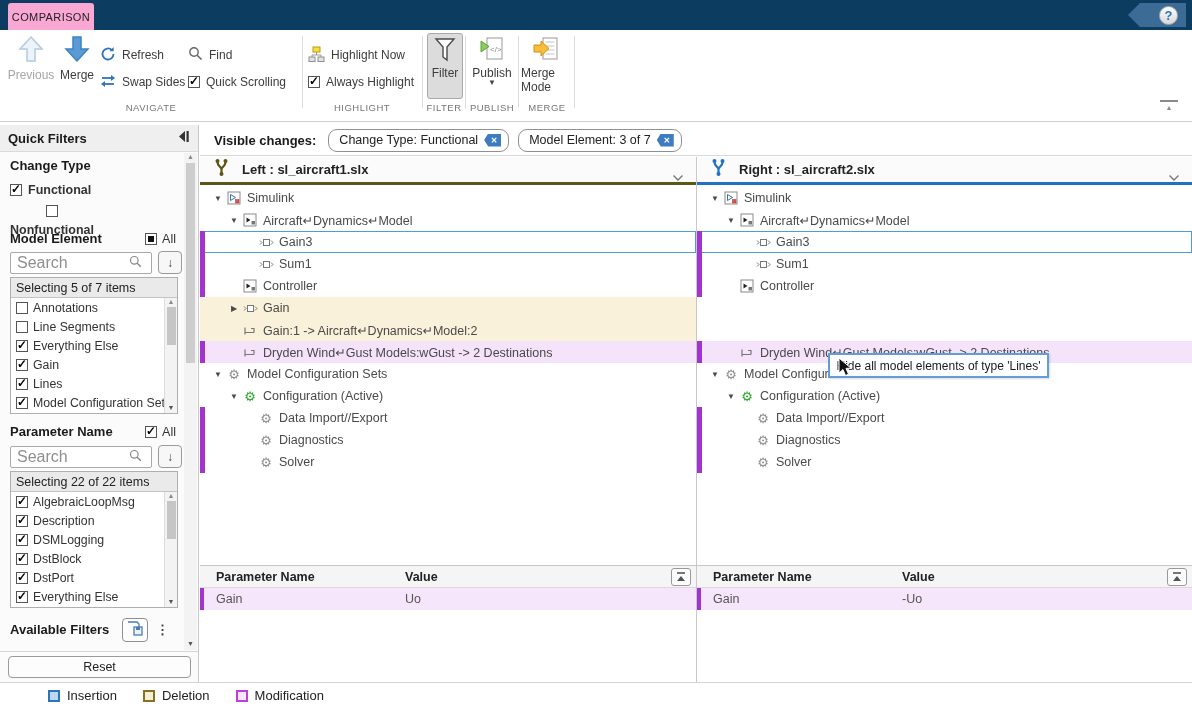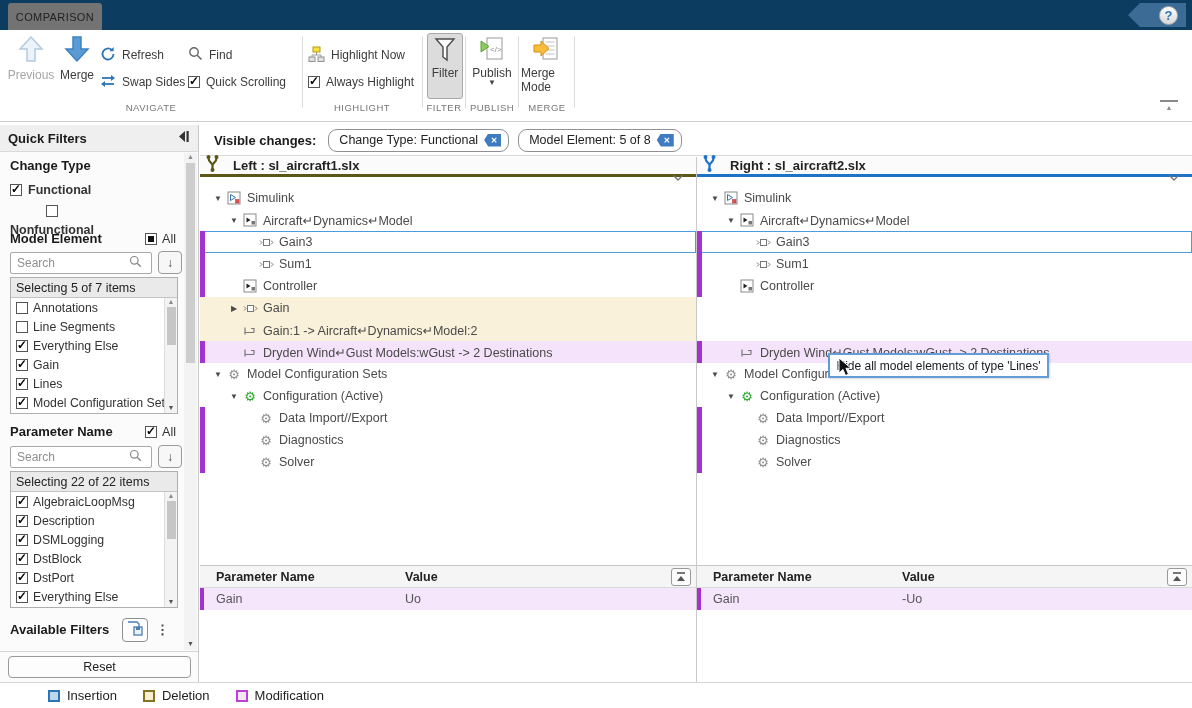--- a/index.html
+++ b/index.html
@@ -2,21 +2,21 @@
 <html><head>
 <meta charset="utf-8">
 <style>
   html,body{margin:0;padding:0;background:#888;}
   *{box-sizing:border-box;}
   .app{position:relative;width:1192px;height:708px;background:#fff;overflow:hidden;
        font-family:"Liberation Sans",sans-serif;color:#333;
        --mod:#A333CE;--del:#F9F1DA;--modrow:#F4E3FA;--prow:#F5E6FB;--sel:#4D9BD8;}
   
   .titlebar{position:absolute;left:0;top:0;width:1192px;height:30px;background:#0D3C61;}
-  .tab{position:absolute;left:8px;top:3px;width:94px;height:27px;background:#737373;
+  .tab{position:absolute;left:8px;top:3px;width:86px;height:27px;background:#f9a8d4;
        border-radius:3px 3px 0 0;display:flex;align-items:center;justify-content:center;
        font-size:11px;letter-spacing:.4px;color:#222;text-align:center;}
   .help{position:absolute;right:6px;top:3px;width:58px;height:24px;background:#3C6C96;
         clip-path:polygon(0 50%,12px 0,100% 0,100% 100%,12px 100%);
         display:flex;align-items:center;justify-content:flex-end;padding-right:8px;}
   .help-circle{width:19px;height:19px;border-radius:50%;background:linear-gradient(#FEFEFE,#D8D8D8);
         border:1px solid #AFAFAF;color:#2E75B6;font-weight:bold;font-size:13px;
         display:flex;align-items:center;justify-content:center;}
   
   .ribbon{position:absolute;left:0;top:30px;width:1192px;height:92px;background:#fff;
@@ -46,21 +46,21 @@
   .sb-title{height:27px;background:#EFEFEF;border-bottom:1px solid #DADADA;display:flex;
             align-items:center;padding:0 8px;font-size:13px;font-weight:bold;color:#1A1A1A;}
   .sb-title .spacer{flex:1;}
   .sb-body{position:relative;height:530px;}
   .sb-h{position:absolute;left:10px;font-size:13px;font-weight:bold;color:#1A1A1A;}
   .cbrow{position:absolute;left:10px;display:flex;align-items:center;gap:6px;font-size:12.5px;color:#333;height:18px;font-weight:bold;}
   .allrow{position:absolute;right:22px;display:flex;align-items:center;gap:5px;font-size:12.5px;color:#333;}
   .searchrow{position:absolute;left:10px;display:flex;align-items:center;}
   .searchbox{width:142px;height:22px;border:1px solid #A9A9A9;border-radius:2px;background:#fff;
              position:relative;display:flex;align-items:center;}
-  .searchbox input{border:none;outline:none;width:118px;font-size:12px;padding:0 0 0 6px;
+  .searchbox input{border:none;outline:none;width:118px;font-size:16px;padding:0 0 0 6px;
              font-family:"Liberation Sans",sans-serif;color:#0f172a;background:transparent;}
   .searchbox input::placeholder{color:#8F8F8F;}
   .dlbtn{width:24px;height:23px;margin-left:6px;border:1px solid #9A9A9A;border-radius:4px;
          background:#F7F7F7;font-size:12px;color:#444;display:flex;align-items:center;justify-content:center;}
   .selbox{position:absolute;left:10px;width:168px;border:1px solid #AFAFAF;background:#fff;}
   .selhead{height:20px;background:#EAEAEA;border-bottom:1px solid #C4C4C4;font-size:12.5px;
            color:#222;display:flex;align-items:center;padding-left:5px;}
   .sellist{position:relative;}
   .li{height:19px;display:flex;align-items:center;gap:5px;padding-left:5px;font-size:12.3px;
       color:#333;white-space:nowrap;overflow:hidden;}
@@ -84,22 +84,22 @@
   .fb-label{font-size:13px;font-weight:bold;color:#1A1A1A;margin-left:14px;}
   .chips{display:flex;gap:9px;margin-left:12px;}
   .chip{height:23px;border:1px solid #909090;border-radius:9px;display:flex;align-items:center;
       gap:6px;padding:0 7px 0 10px;font-size:12.5px;color:#222;background:#fff;}
   .chx{width:17px;height:13px;background:#3E7BC0;color:#fff;font-size:8px;font-weight:bold;
       display:flex;align-items:center;justify-content:center;padding-left:3px;
       clip-path:polygon(24% 0,100% 0,100% 100%,24% 100%,0 50%);}
   .fb-reset{position:absolute;right:6px;top:4px;width:47px;height:23px;border:1px solid #9A9A9A;
       border-radius:3px;background:#FDFDFD;font-size:12.5px;color:#222;font-family:"Liberation Sans",sans-serif;}
   
-  .phead{position:absolute;top:157px;height:20px;background:#FBFBFB;border-bottom:3px solid #999;
-      display:flex;align-items:center;padding-left:4px;text-align:right;}
+  .phead{position:absolute;top:157px;height:28px;background:#FBFBFB;border-bottom:3px solid #999;
+      display:flex;align-items:center;padding-left:13px;text-align:right;}
   .ptitle{font-size:13px;font-weight:bold;color:#222;margin-left:12px;}
   .phead .chev{position:absolute;right:12px;top:11px;}
   .tree{position:absolute;top:185px;height:380px;background:#fff;padding-top:2px;overflow:hidden;}
   .trow{position:relative;height:22px;display:flex;align-items:center;}
   .trow.sel{outline:1px solid var(--sel);outline-offset:-1px;}
   .trow.bg-del{background:var(--del);}
   .trow.bg-mod{background:var(--modrow);}
   .strip{position:absolute;left:0;top:0;bottom:0;width:5px;background:var(--mod);}
   .pad{flex:none;}
   .tw{width:16px;text-align:center;font-size:8px;color:#4A4A4A;flex:none;}
@@ -396,21 +396,21 @@
   </div>
 
   <div class="filterbar">
     <span class="fb-label">Visible changes:</span>
     <span class="chips" id="chips">
         <span class="chip">
           <span>Change Type: Functional</span>
           <span class="chx">✕</span>
         </span>
         <span class="chip">
-          <span>Model Element: 5 of 8</span>
+          <span>Model Element: 3 of 7</span>
           <span class="chx">✕</span>
         </span>
       </span>
     <button class="fb-reset">Reset</button>
   </div>
 
   <div class="phead" id="lhead" style="left: 200px; width: 496px; border-bottom-color: rgb(92, 86, 23);">
     <span id="lbranch"><svg width="17" height="19" viewBox="0 0 17 19">
           <path d="M4.5 4C4.5 9 8.5 8 8.5 11.5M12.5 4C12.5 9 8.5 8 8.5 11.5M8.5 11.5V15" fill="none" stroke="#5C5617" stroke-width="2.2"></path>
           <circle cx="4.5" cy="3" r="2" fill="#5C5617"></circle>

